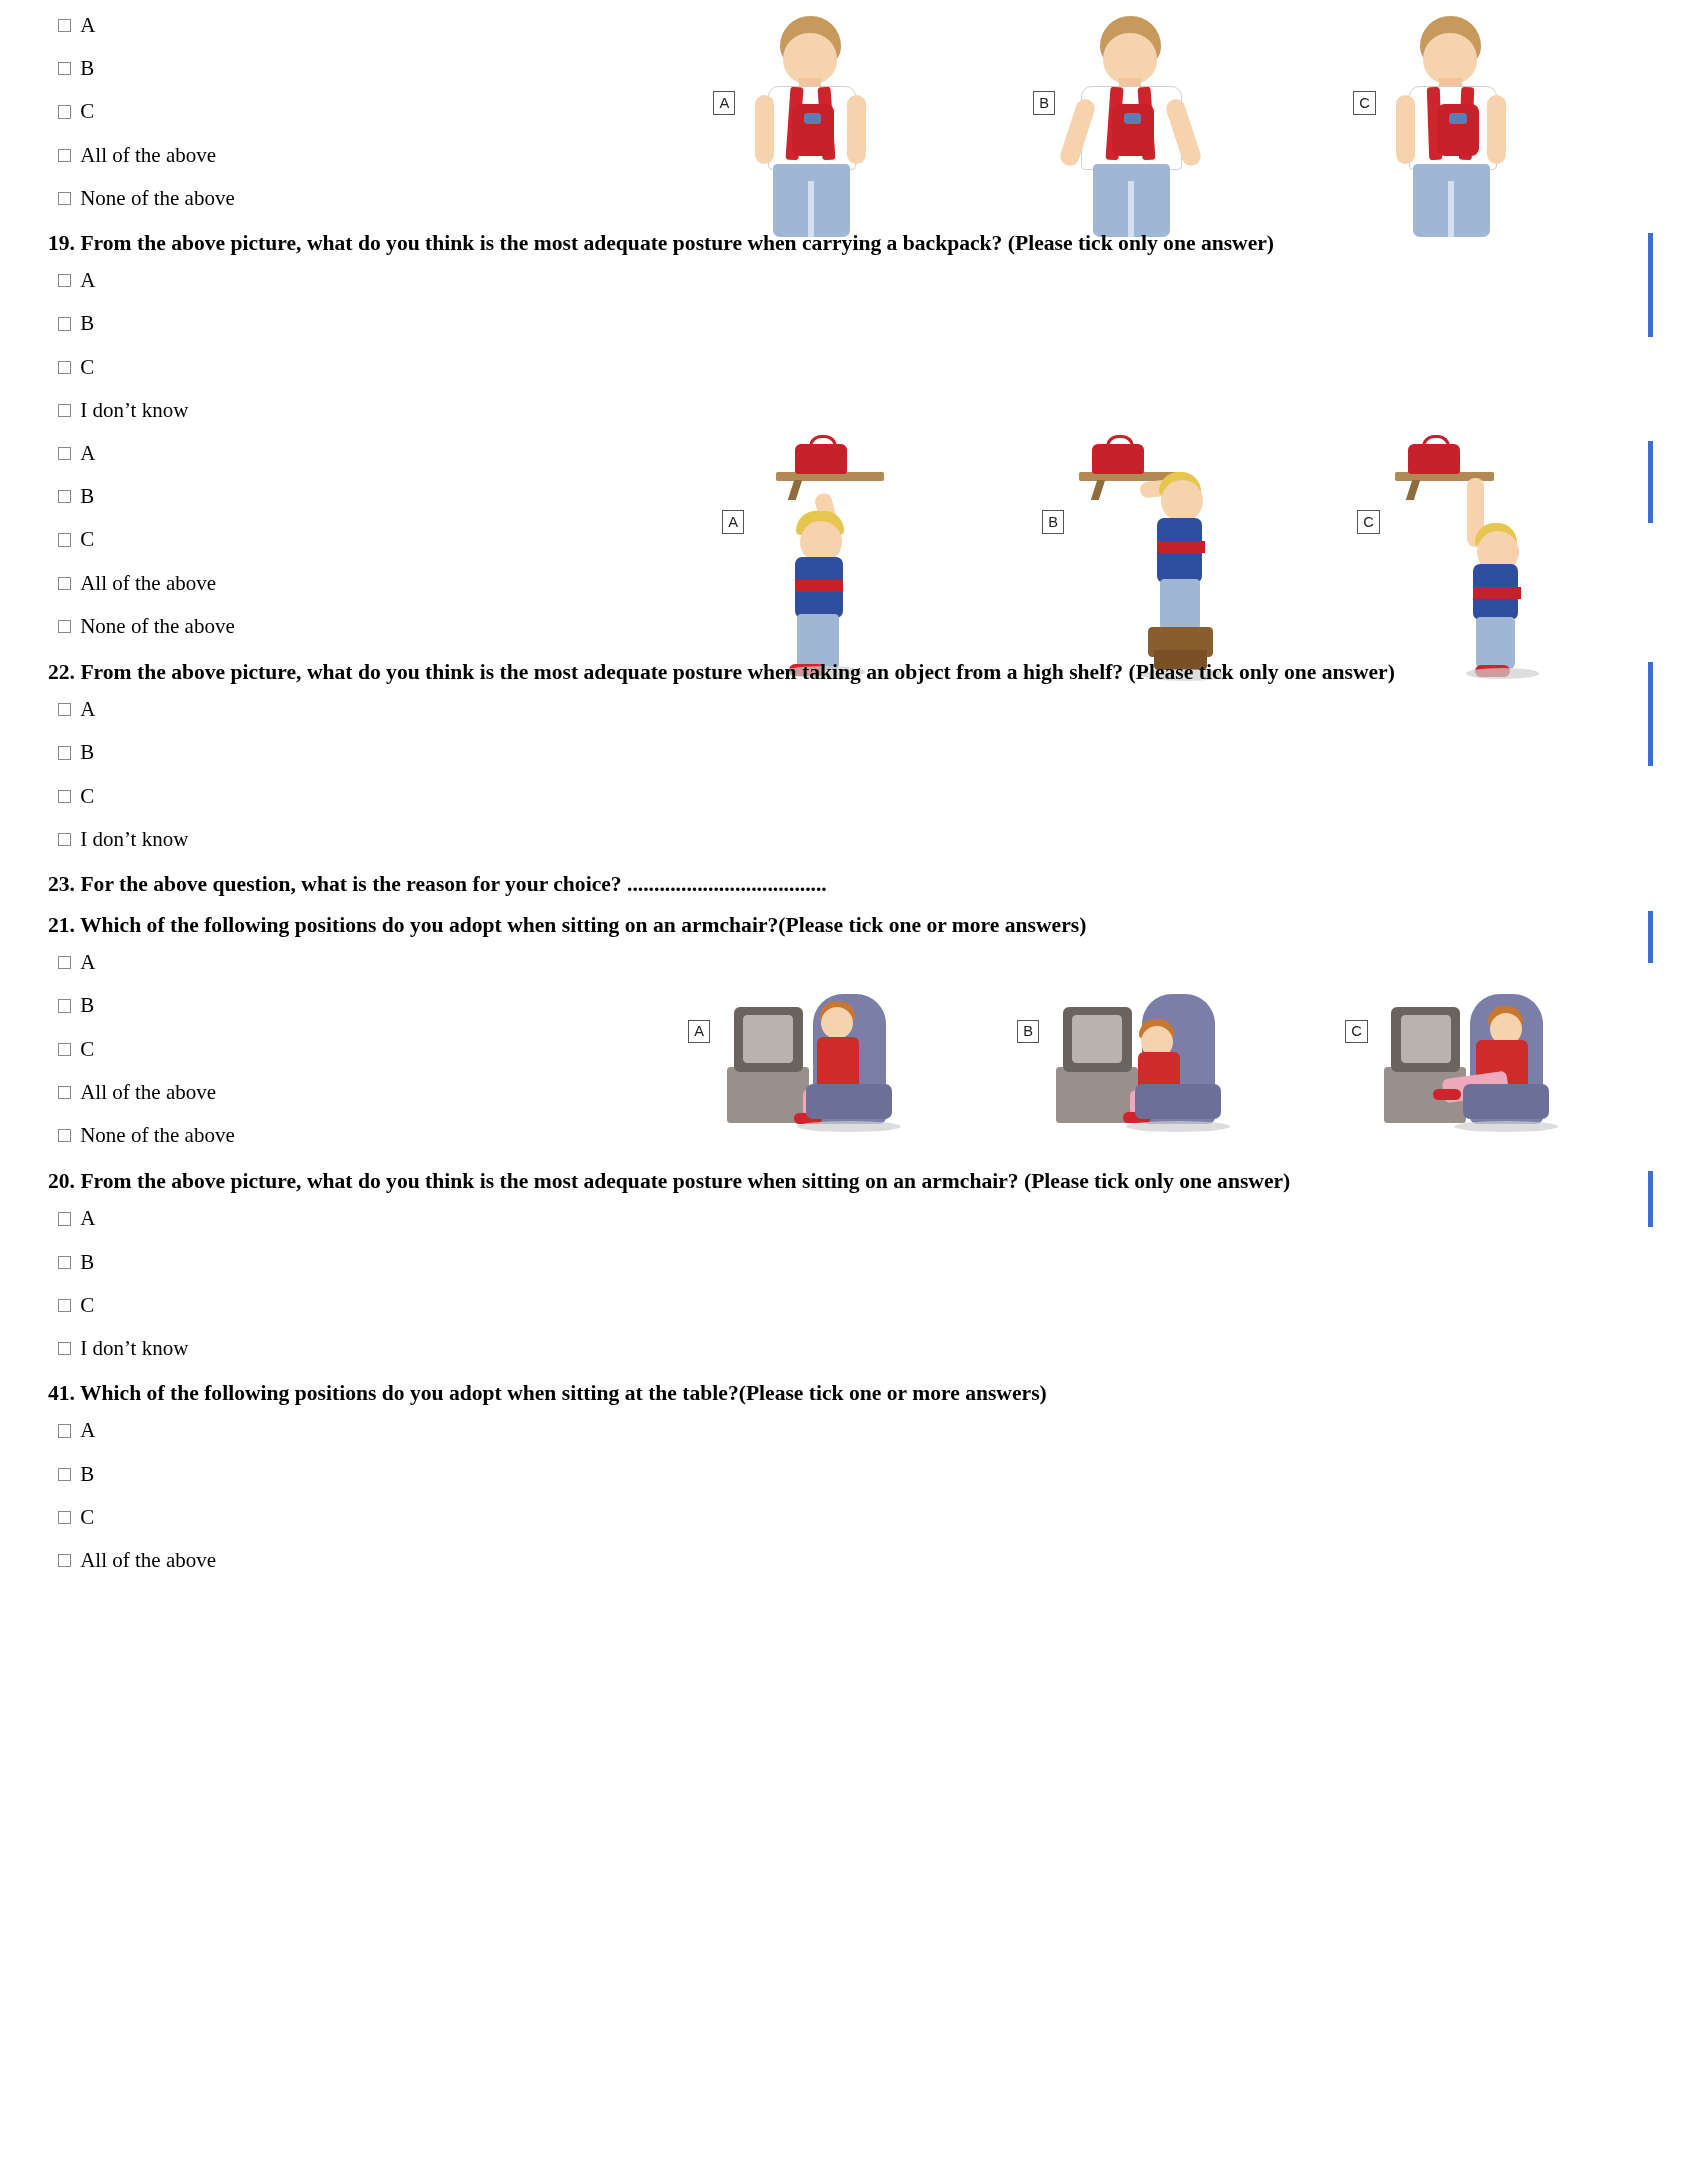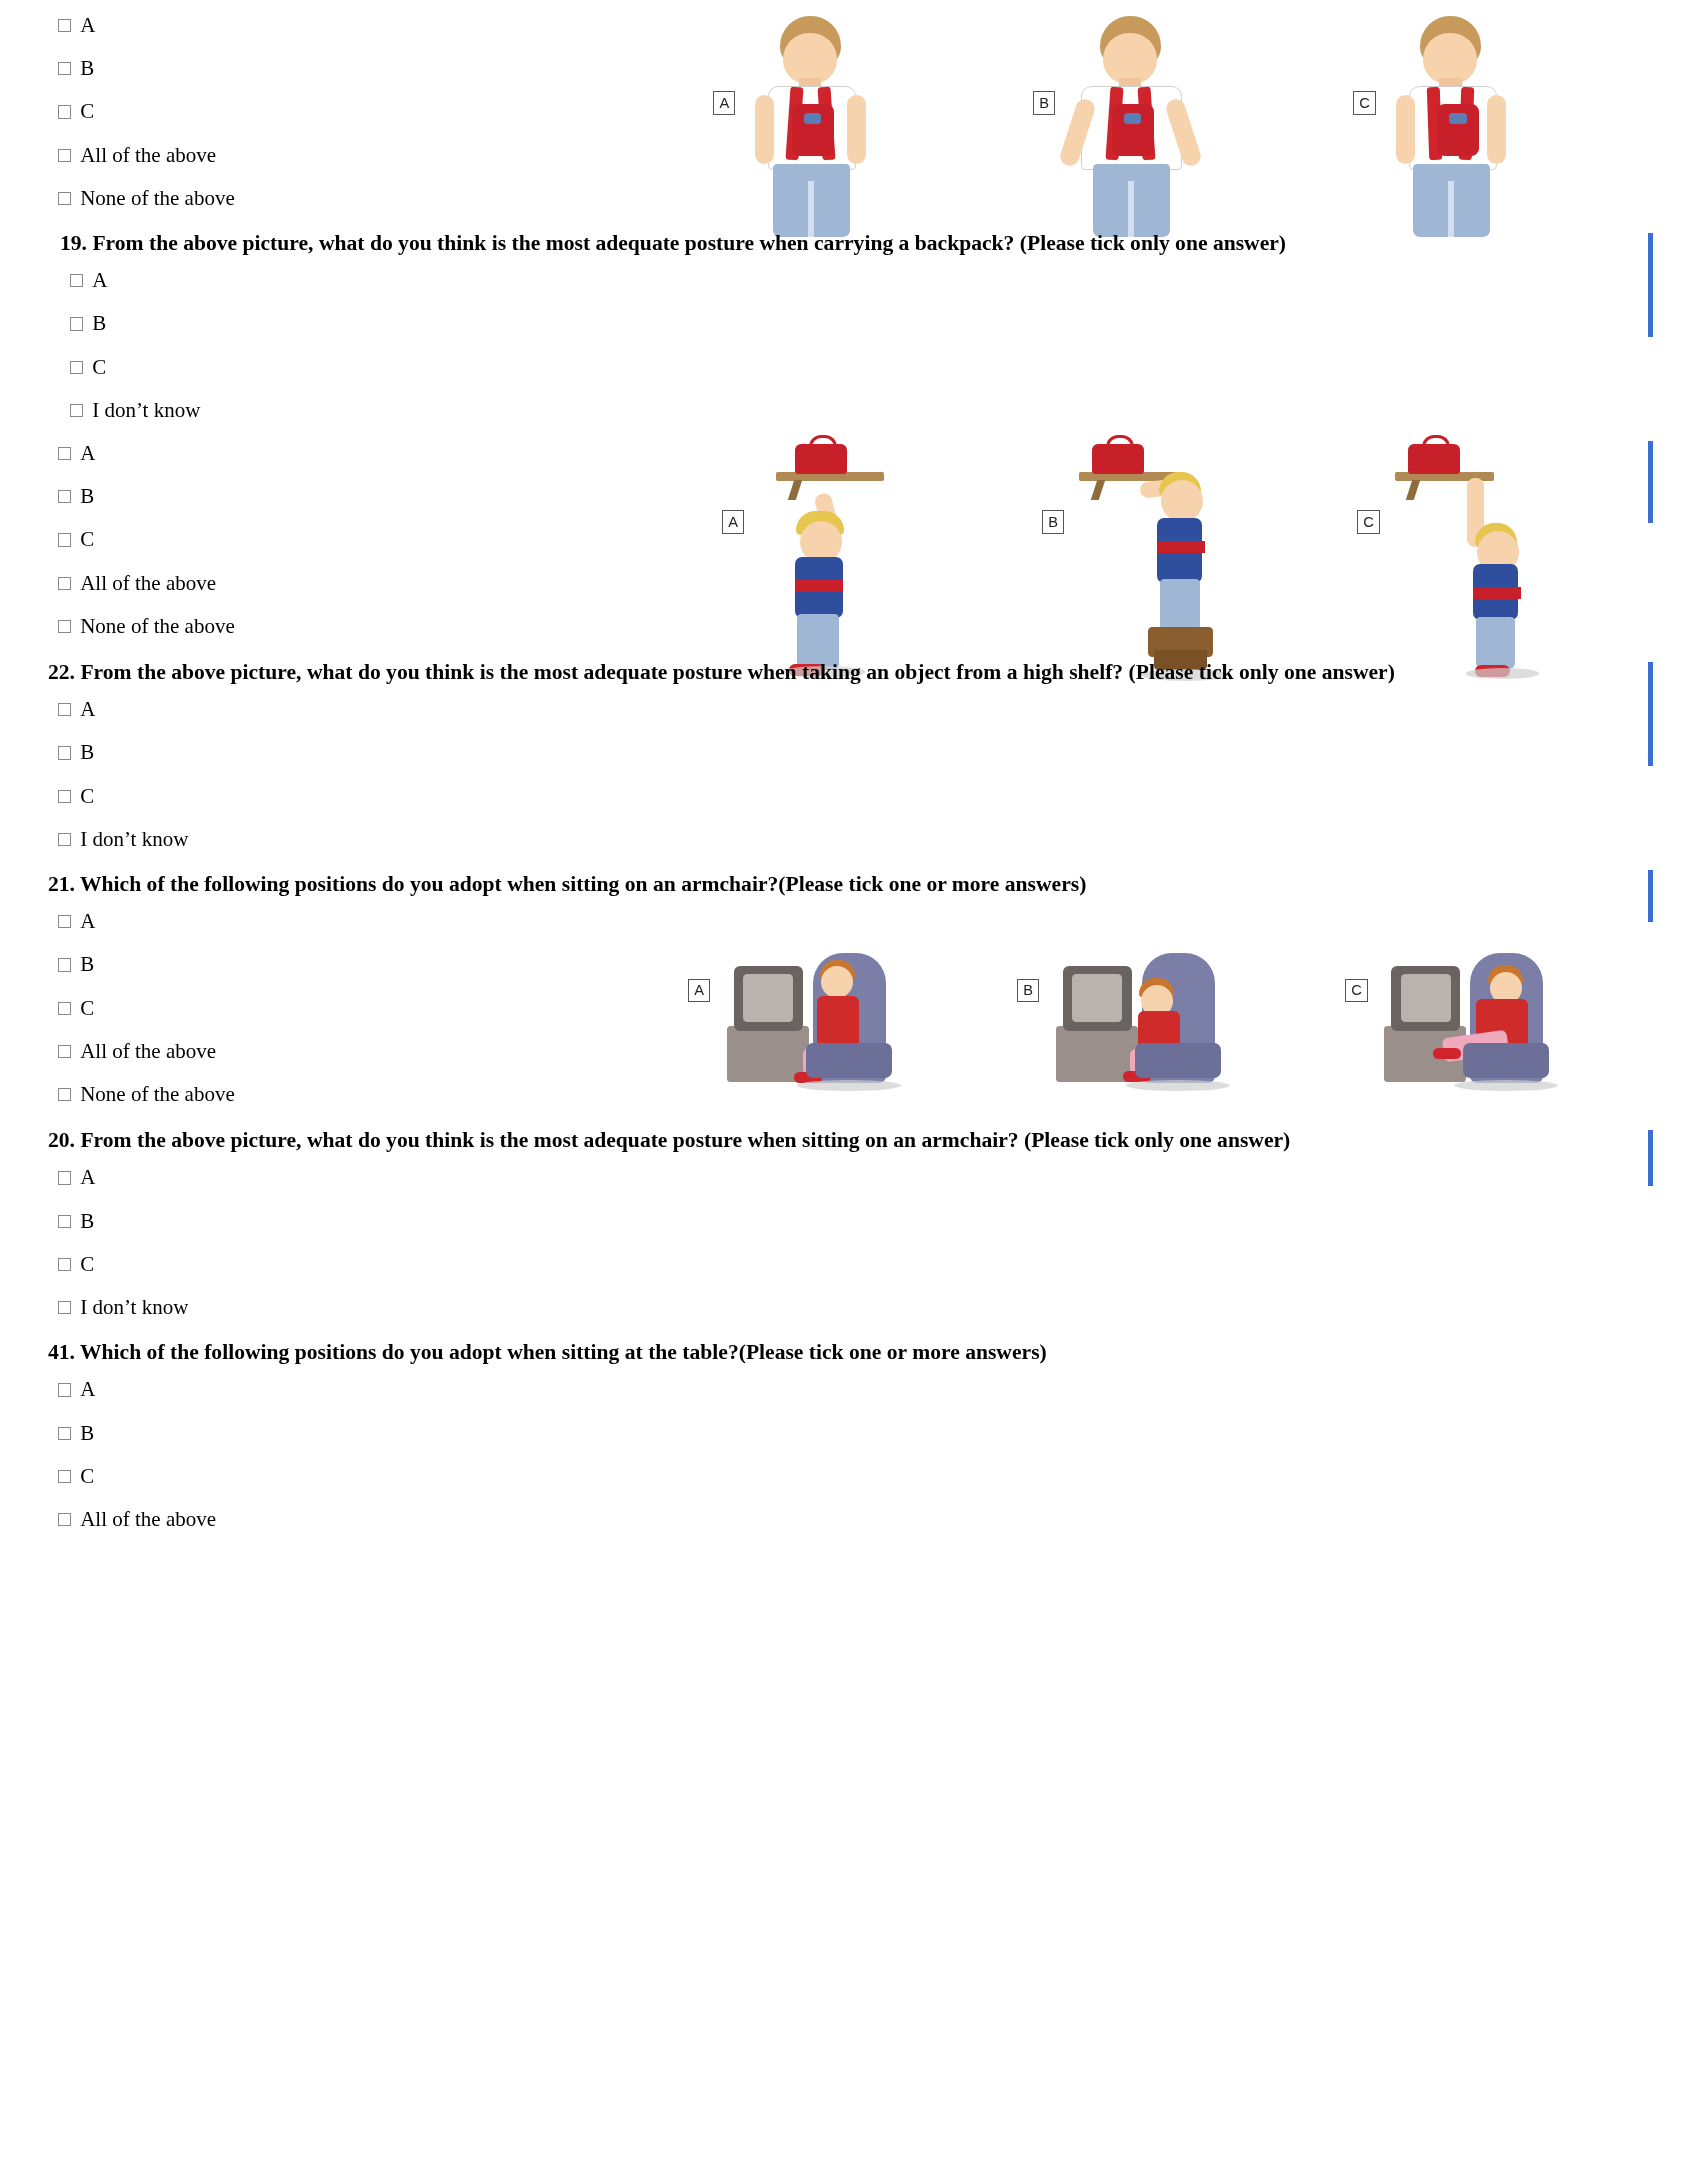--- a/index.html
+++ b/index.html
@@ -196,21 +196,21 @@
             <div class="bp-strapL" style="transform:rotate(-2deg);"></div>
             <div class="bp-strapR" style="transform:rotate(2deg);"></div>
             <div class="bp-bag" style="left:51px;"></div>
             <div class="bp-pants"></div>
           </div>
         </div>
       </div>
     </div>
   </div>
 
-  <div class="block" style="margin-top:17.3px;margin-left:12px;">
+  <div class="block" style="margin-top:17.3px;">
     <div class="marker" style="top:4.3px; height:104px;"></div>
     <div class="q">19. From the above picture, what do you think is the most adequate posture when carrying a backpack? (Please tick only one answer)</div>
     <div class="opt">
         <span class="box"></span>
         <span class="lbl">A</span>
       </div>
     <div class="opt">
         <span class="box"></span>
         <span class="lbl">B</span>
       </div>
@@ -318,20 +318,23 @@
     <div class="opt">
         <span class="box"></span>
         <span class="lbl">C</span>
       </div>
     <div class="opt">
         <span class="box"></span>
         <span class="lbl">I don’t know</span>
       </div>
   </div>
 
+  <div class="block">
+    <div class="q">23. For the above question, what is the reason for your choice? .....................................</div>
+  </div>
 
   <div class="block">
     <div class="marker" style="top:0px; height:52px;"></div>
     <div class="q">21. Which of the following positions do you adopt when sitting on an armchair?(Please tick one or more answers)</div>
     <div style="position:relative;">
       <div style="width:674px;">
         <div class="opt">
             <span class="box"></span>
             <span class="lbl">A</span>
           </div>

